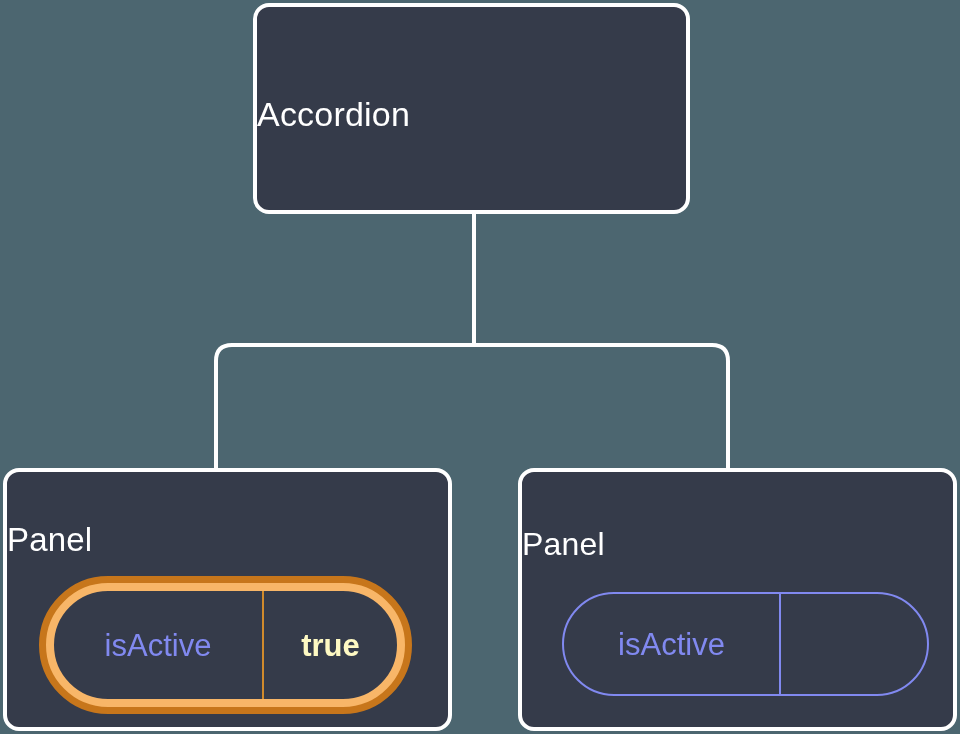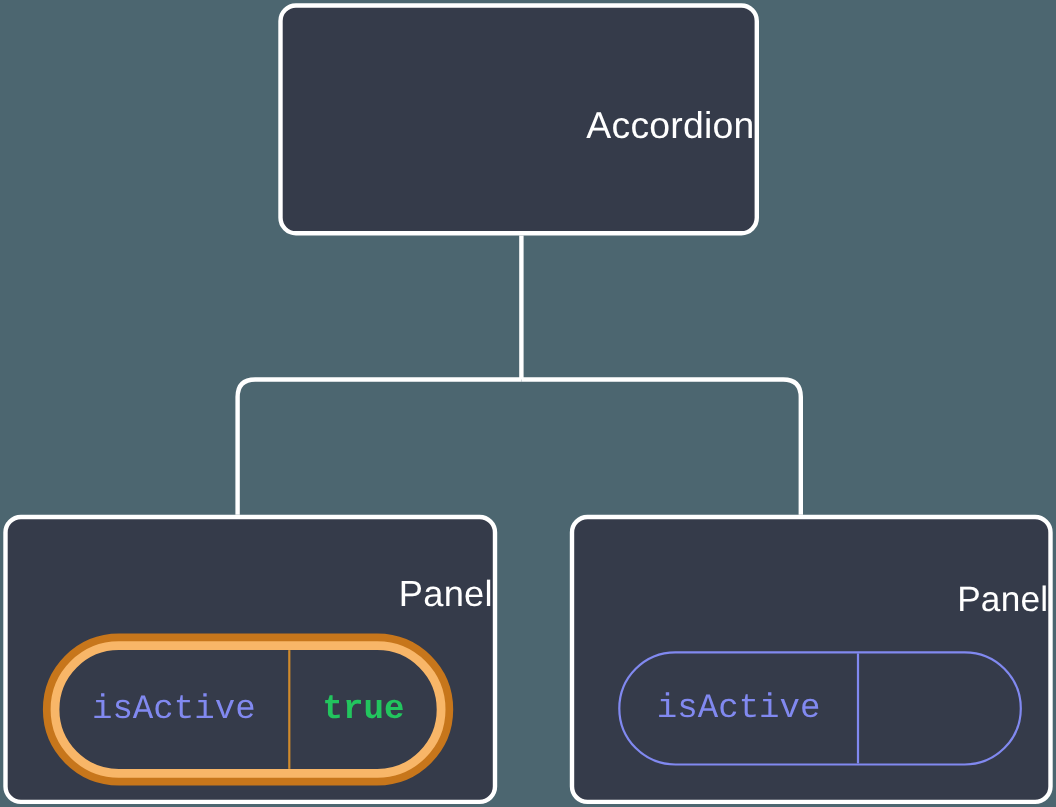--- a/index.html
+++ b/index.html
@@ -58,21 +58,21 @@
     left: 518px;
     top: 468px;
     width: 439px;
     height: 263px;
   }
 
   .card-title {
     position: absolute;
     left: 0;
     width: 100%;
-    text-align: right;
+    text-align: left;
     color: #ffffff;
     font-weight: 400;
     letter-spacing: 0.2px;
     white-space: nowrap;
   }
 
   #title-accordion {
     top: 86px;
     font-size: 34px;
     line-height: 42px;
@@ -109,21 +109,20 @@
   }
 
   .pill-cell {
     display: flex;
     align-items: center;
     justify-content: center;
     color: #8189f0;
     font-size: 31px;
     line-height: 1;
     white-space: nowrap;
-    font-family: Liberation Mono, monospace;
   }
 
   #pill-right .pill-key {
     width: 215px;
     border-right: 2px solid #8189f0;
   }
 
   #pill-right .pill-val {
     flex: 1;
   }
@@ -167,21 +166,21 @@
 
   #pill-left-inner .pill-key {
     width: 208px;
     border-right: 2px solid #d08a2c;
     color: #8189f0;
     font-size: 31px;
   }
 
   #pill-left-inner .pill-val {
     flex: 1;
-    color: #22c55e;
+    color: #fef9c3;
     font-size: 31px;
     font-weight: 700;
   }
 </style>
 </head>
 <body>
 
 <div id="stage">
 
   <svg id="connectors" viewBox="0 0 960 734" width="960" height="734" xmlns="http://www.w3.org/2000/svg">

